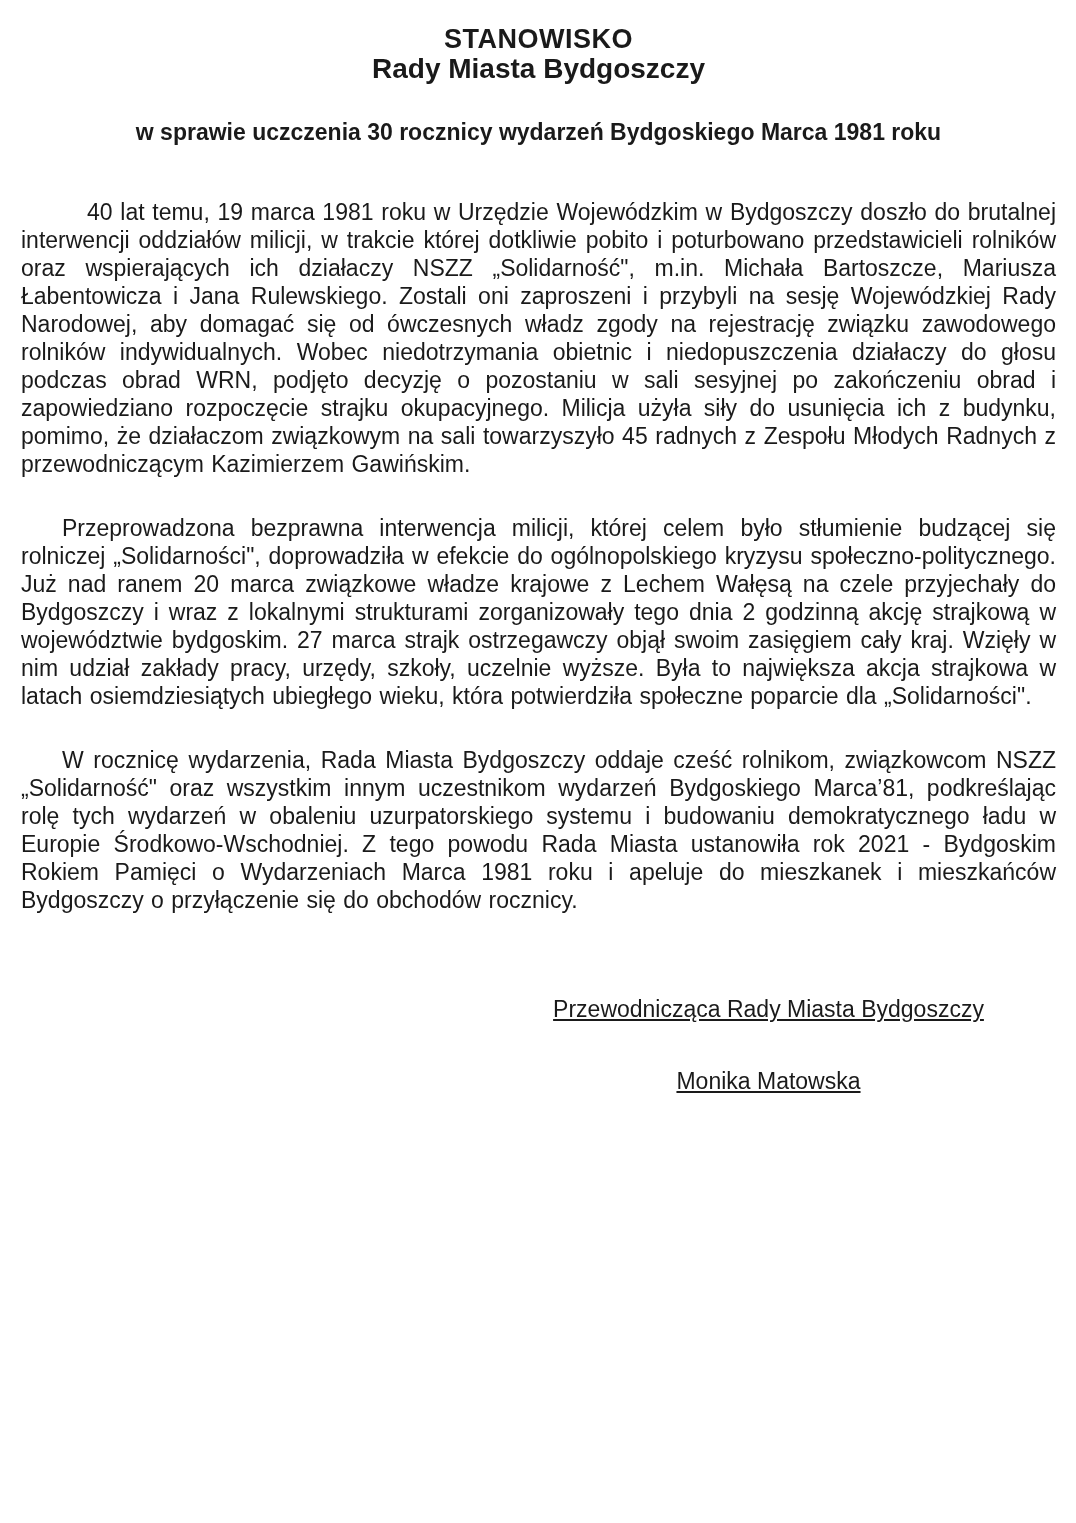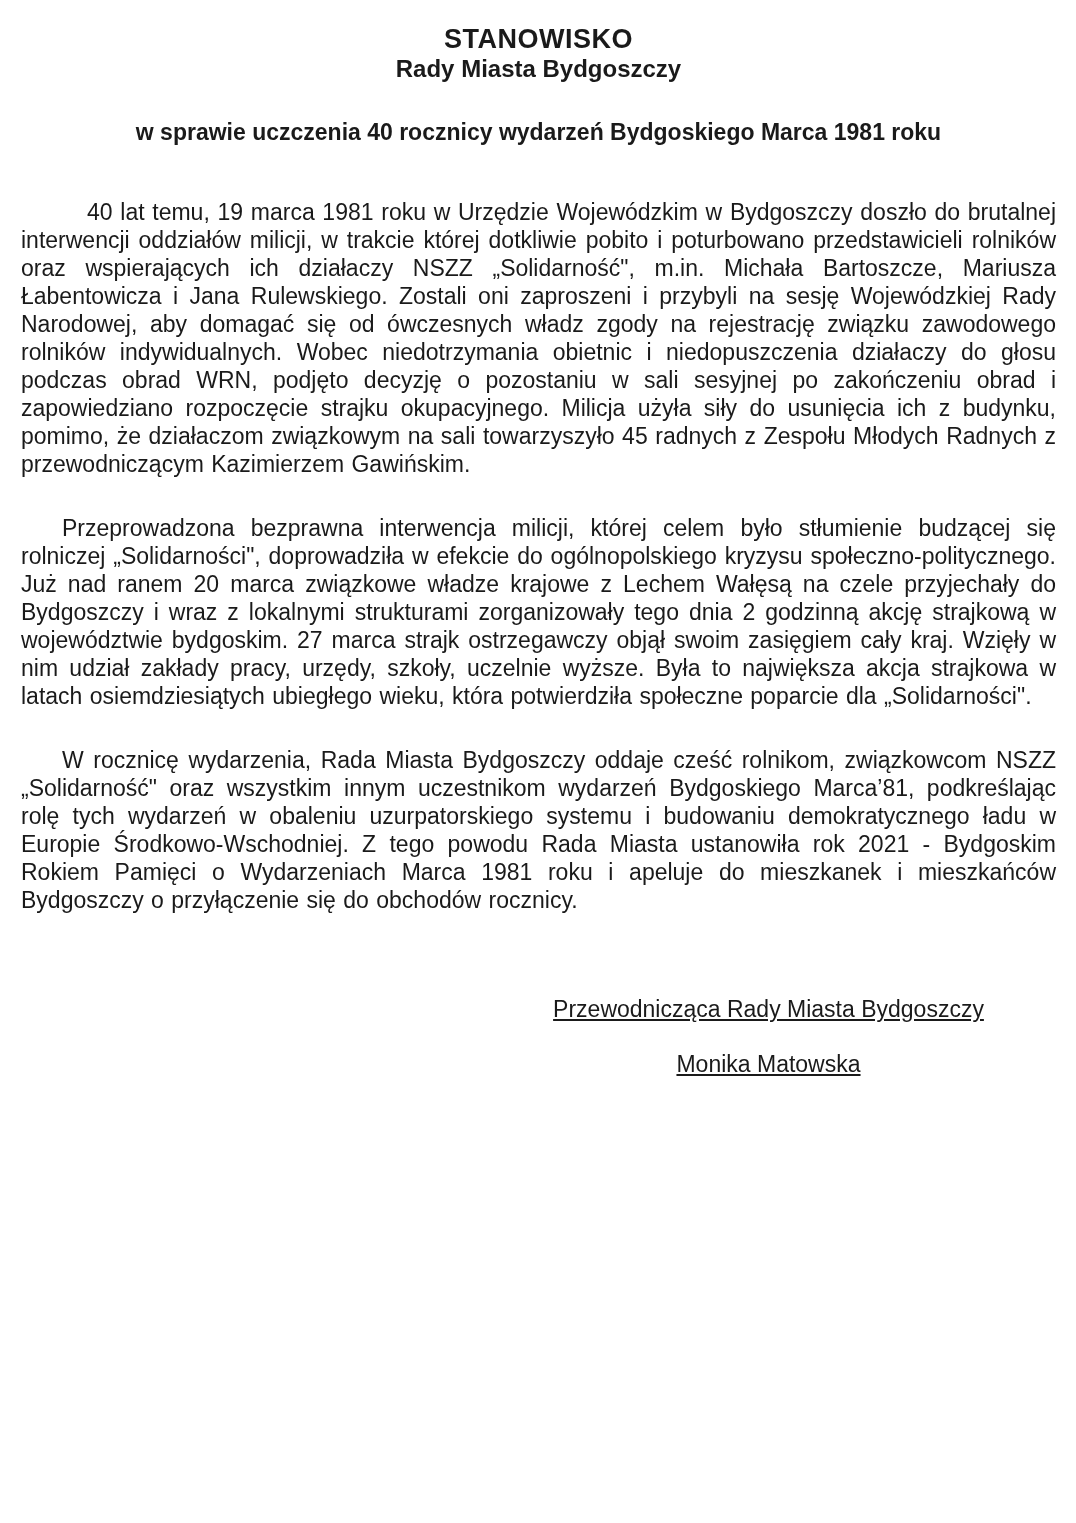--- a/index.html
+++ b/index.html
@@ -21,21 +21,21 @@
   .doc-header {
     text-align: center;
   }
   .doc-title {
     font-size: 27px;
     font-weight: bold;
     line-height: 31px;
     letter-spacing: 0.5px;
   }
   .doc-subtitle {
-    font-size: 24px;
+    font-size: 28px;
     font-weight: bold;
     line-height: 27px;
   }
   .doc-subject {
     font-size: 23px;
     font-weight: bold;
     text-align: center;
     margin-top: 37px;
     line-height: 26px;
   }
@@ -57,34 +57,34 @@
   .signature {
     margin-top: 74px;
     margin-left: 460px;
     width: 575px;
     text-align: center;
     font-size: 23px;
     line-height: 42px;
     text-decoration: underline;
   }
   .signature .sig-name {
-    margin-top: 13px;
+    margin-top: 30px;
   }
 </style>
 </head>
 <body>
 
 <div class="page">
 
   <div class="doc-header">
     <div class="doc-title">STANOWISKO</div>
     <div class="doc-subtitle">Rady Miasta Bydgoszczy</div>
   </div>
 
-  <div class="doc-subject">w sprawie uczczenia 40 rocznicy wydarzeń Bydgoskiego Marca 1981 roku</div>
+  <div class="doc-subject">w sprawie uczczenia 30 rocznicy wydarzeń Bydgoskiego Marca 1981 roku</div>
 
   <div class="doc-body">
     <p class="first">40 lat temu, 19 marca 1981 roku w Urzędzie Wojewódzkim w Bydgoszczy doszło do brutalnej interwencji oddziałów milicji, w trakcie której dotkliwie pobito i poturbowano przedstawicieli rolników oraz wspierających ich działaczy NSZZ „Solidarność", m.in. Michała Bartoszcze, Mariusza Łabentowicza i Jana Rulewskiego. Zostali oni zaproszeni i przybyli na sesję Wojewódzkiej Rady Narodowej, aby domagać się od ówczesnych władz zgody na rejestrację związku zawodowego rolników indywidualnych. Wobec niedotrzymania obietnic i niedopuszczenia działaczy do głosu podczas obrad WRN, podjęto decyzję o pozostaniu w sali sesyjnej po zakończeniu obrad i zapowiedziano rozpoczęcie strajku okupacyjnego. Milicja użyła siły do usunięcia ich z budynku, pomimo, że działaczom związkowym na sali towarzyszyło 45 radnych z Zespołu Młodych Radnych z przewodniczącym Kazimierzem Gawińskim.</p>
     <p class="next">Przeprowadzona bezprawna interwencja milicji, której celem było stłumienie budzącej się rolniczej „Solidarności", doprowadziła w efekcie do ogólnopolskiego kryzysu społeczno-politycznego. Już nad ranem 20 marca związkowe władze krajowe z Lechem Wałęsą na czele przyjechały do Bydgoszczy i wraz z lokalnymi strukturami zorganizowały tego dnia 2 godzinną akcję strajkową w województwie bydgoskim. 27 marca strajk ostrzegawczy objął swoim zasięgiem cały kraj. Wzięły w nim udział zakłady pracy, urzędy, szkoły, uczelnie wyższe. Była to największa akcja strajkowa w latach osiemdziesiątych ubiegłego wieku, która potwierdziła społeczne poparcie dla „Solidarności".</p>
     <p class="next">W rocznicę wydarzenia, Rada Miasta Bydgoszczy oddaje cześć rolnikom, związkowcom NSZZ „Solidarność" oraz wszystkim innym uczestnikom wydarzeń Bydgoskiego Marca’81, podkreślając rolę tych wydarzeń w obaleniu uzurpatorskiego systemu i budowaniu demokratycznego ładu w Europie Środkowo-Wschodniej. Z tego powodu Rada Miasta ustanowiła rok 2021 - Bydgoskim Rokiem Pamięci o Wydarzeniach Marca 1981 roku i apeluje do mieszkanek i mieszkańców Bydgoszczy o przyłączenie się do obchodów rocznicy.</p>
   </div>
 
   <div class="signature">
     <div class="sig-role">Przewodnicząca Rady Miasta Bydgoszczy</div>
     <div class="sig-name">Monika Matowska</div>

